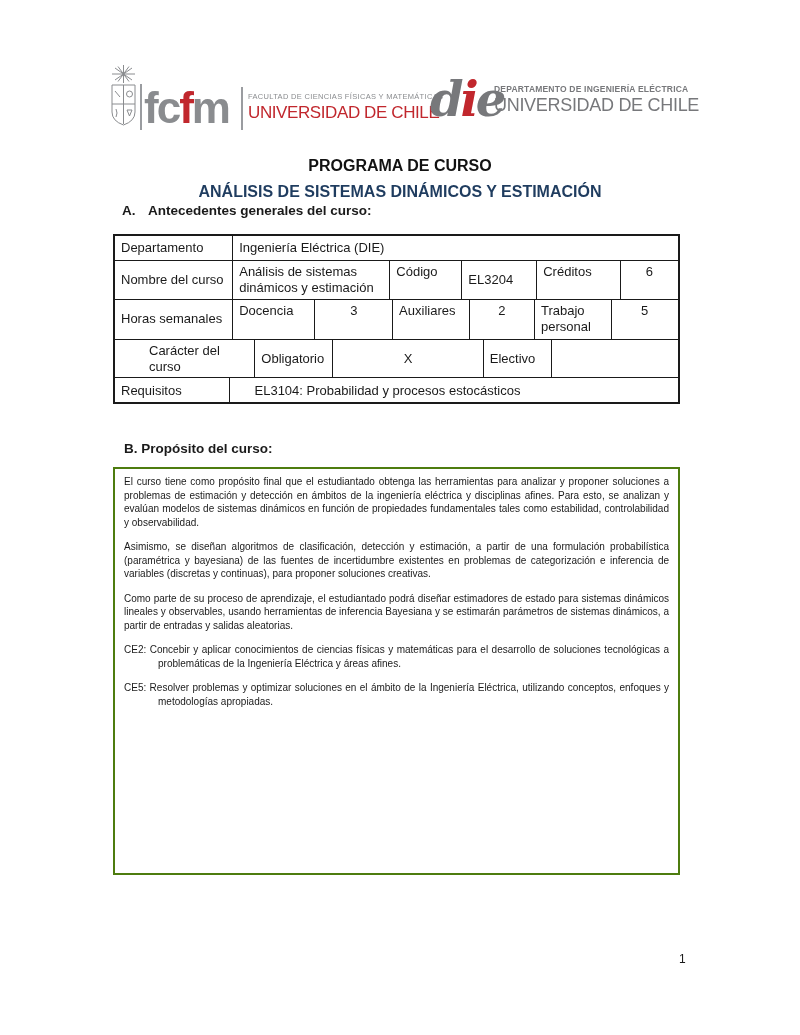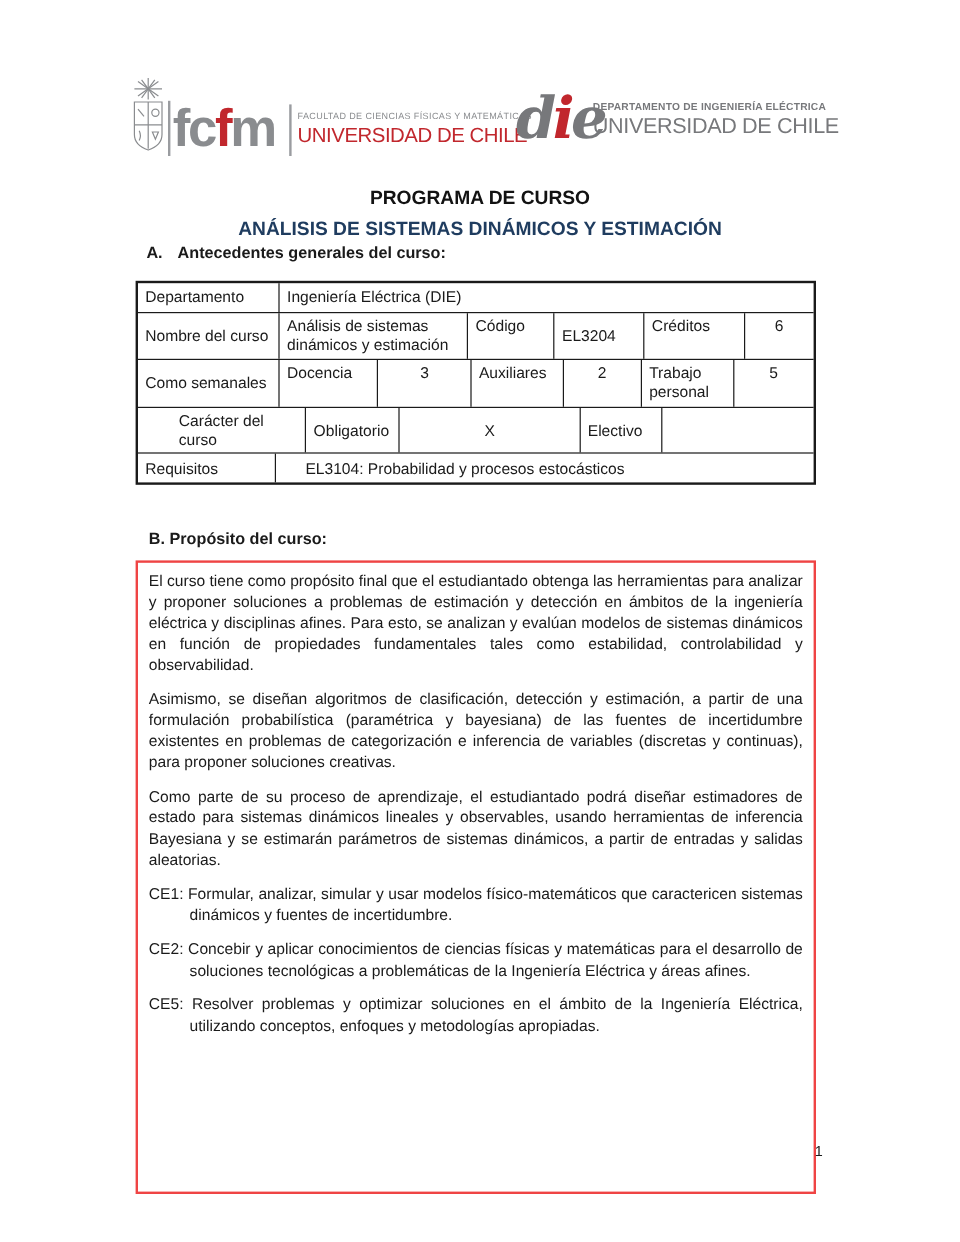--- a/index.html
+++ b/index.html
@@ -38,23 +38,23 @@
          border:2px solid #1a1a1a; box-sizing:border-box; font-size:13px; }
   .trow { display:flex; border-bottom:1.5px solid #1a1a1a; box-sizing:border-box; }
   .trow:last-child { border-bottom:none;gap:19px; }
   .cell { box-sizing:border-box; border-right:1.5px solid #1a1a1a; padding:3px 6px;
           display:flex; align-items:center; line-height:1.22; }
   .cell:last-child { border-right:none; }
   .cell.top { align-items:flex-start; }
   .cell.ctr { justify-content:center; text-align:center; }
   .cell.it { font-style:italic; }
   
-  .purpose-box { position:absolute; left:113px; top:467px; width:567px; height:528px;
-                 border:2px solid #ef4444; box-sizing:border-box; padding:6px 9px;
-                 font-size:13px; line-height:1.35; text-align:justify; }
+  .purpose-box { position:absolute; left:113px; top:467px; width:567px; height:408px;
+                 border:2px solid #4d7c0f; box-sizing:border-box; padding:6px 9px;
+                 font-size:10px; line-height:1.35; text-align:justify; }
   .purpose-box p { margin:0 0 11px 0; }
   .ce-item { margin:0 0 11px 0; padding-left:34px; text-indent:-34px; }
   .page-num { position:absolute; left:679px; top:952px; font-size:12px; color:#1a1a1a; }
 </style>
 </head>
 <body>
 
 <div class="page">
 
   <div>
@@ -108,21 +108,21 @@
     </div>
     <div class="trow" style="min-height:33px;">
       <div class="cell" style="width:21%;">Nombre del curso</div>
       <div class="cell top" style="width:27.9%;">Análisis de sistemas dinámicos y estimación</div>
       <div class="cell top" style="width:12.8%;">Código</div>
       <div class="cell" style="width:13.3%;">EL3204</div>
       <div class="cell top" style="width:14.8%;">Créditos</div>
       <div class="cell top ctr" style="width:10.2%;">6</div>
     </div>
     <div class="trow" style="min-height:40px;">
-      <div class="cell" style="width:21%;">Como semanales</div>
+      <div class="cell" style="width:21%;">Horas semanales</div>
       <div class="cell top" style="width:14.6%;">Docencia</div>
       <div class="cell top ctr" style="width:13.8%;">3</div>
       <div class="cell top" style="width:13.6%;">Auxiliares</div>
       <div class="cell top ctr" style="width:11.6%;">2</div>
       <div class="cell top" style="width:13.6%;">Trabajo personal</div>
       <div class="cell top ctr" style="width:11.8%;">5</div>
     </div>
     <div class="trow" style="min-height:35px;padding-left:28px;">
       <div class="cell" style="width:21%;">Carácter del curso</div>
       <div class="cell" style="width:14.6%;">Obligatorio</div>
@@ -135,20 +135,19 @@
       <div class="cell" style="width:79%;">EL3104: Probabilidad y procesos estocásticos</div>
     </div>
   </div>
 
   <div class="sec-b-head">B. Propósito del curso:</div>
 
   <div class="purpose-box">
     <p>El curso tiene como propósito final que el estudiantado obtenga las herramientas para analizar y proponer soluciones a problemas de estimación y detección en ámbitos de la ingeniería eléctrica y disciplinas afines. Para esto, se analizan y evalúan modelos de sistemas dinámicos en función de propiedades fundamentales tales como estabilidad, controlabilidad y observabilidad.</p>
     <p>Asimismo, se diseñan algoritmos de clasificación, detección y estimación, a partir de una formulación probabilística (paramétrica y bayesiana) de las fuentes de incertidumbre existentes en problemas de categorización e inferencia de variables (discretas y continuas), para proponer soluciones creativas.</p>
     <p>Como parte de su proceso de aprendizaje, el estudiantado podrá diseñar estimadores de estado para sistemas dinámicos lineales y observables, usando herramientas de inferencia Bayesiana y se estimarán parámetros de sistemas dinámicos, a partir de entradas y salidas aleatorias.</p>
-    <div class="ce-item"><span>CE1:</span> <span>Formular, analizar, simular y usar modelos físico-matemáticos que caractericen sistemas dinámicos y fuentes de incertidumbre.</span></div>
     <div class="ce-item"><span>CE2:</span> <span>Concebir y aplicar conocimientos de ciencias físicas y matemáticas para el desarrollo de soluciones tecnológicas a problemáticas de la Ingeniería Eléctrica y áreas afines.</span></div>
     <div class="ce-item"><span>CE5:</span> <span>Resolver problemas y optimizar soluciones en el ámbito de la Ingeniería Eléctrica, utilizando conceptos, enfoques y metodologías apropiadas.</span></div>
   </div>
 
   <div class="page-num">1</div>
 
 </div>
 
 </body></html>

